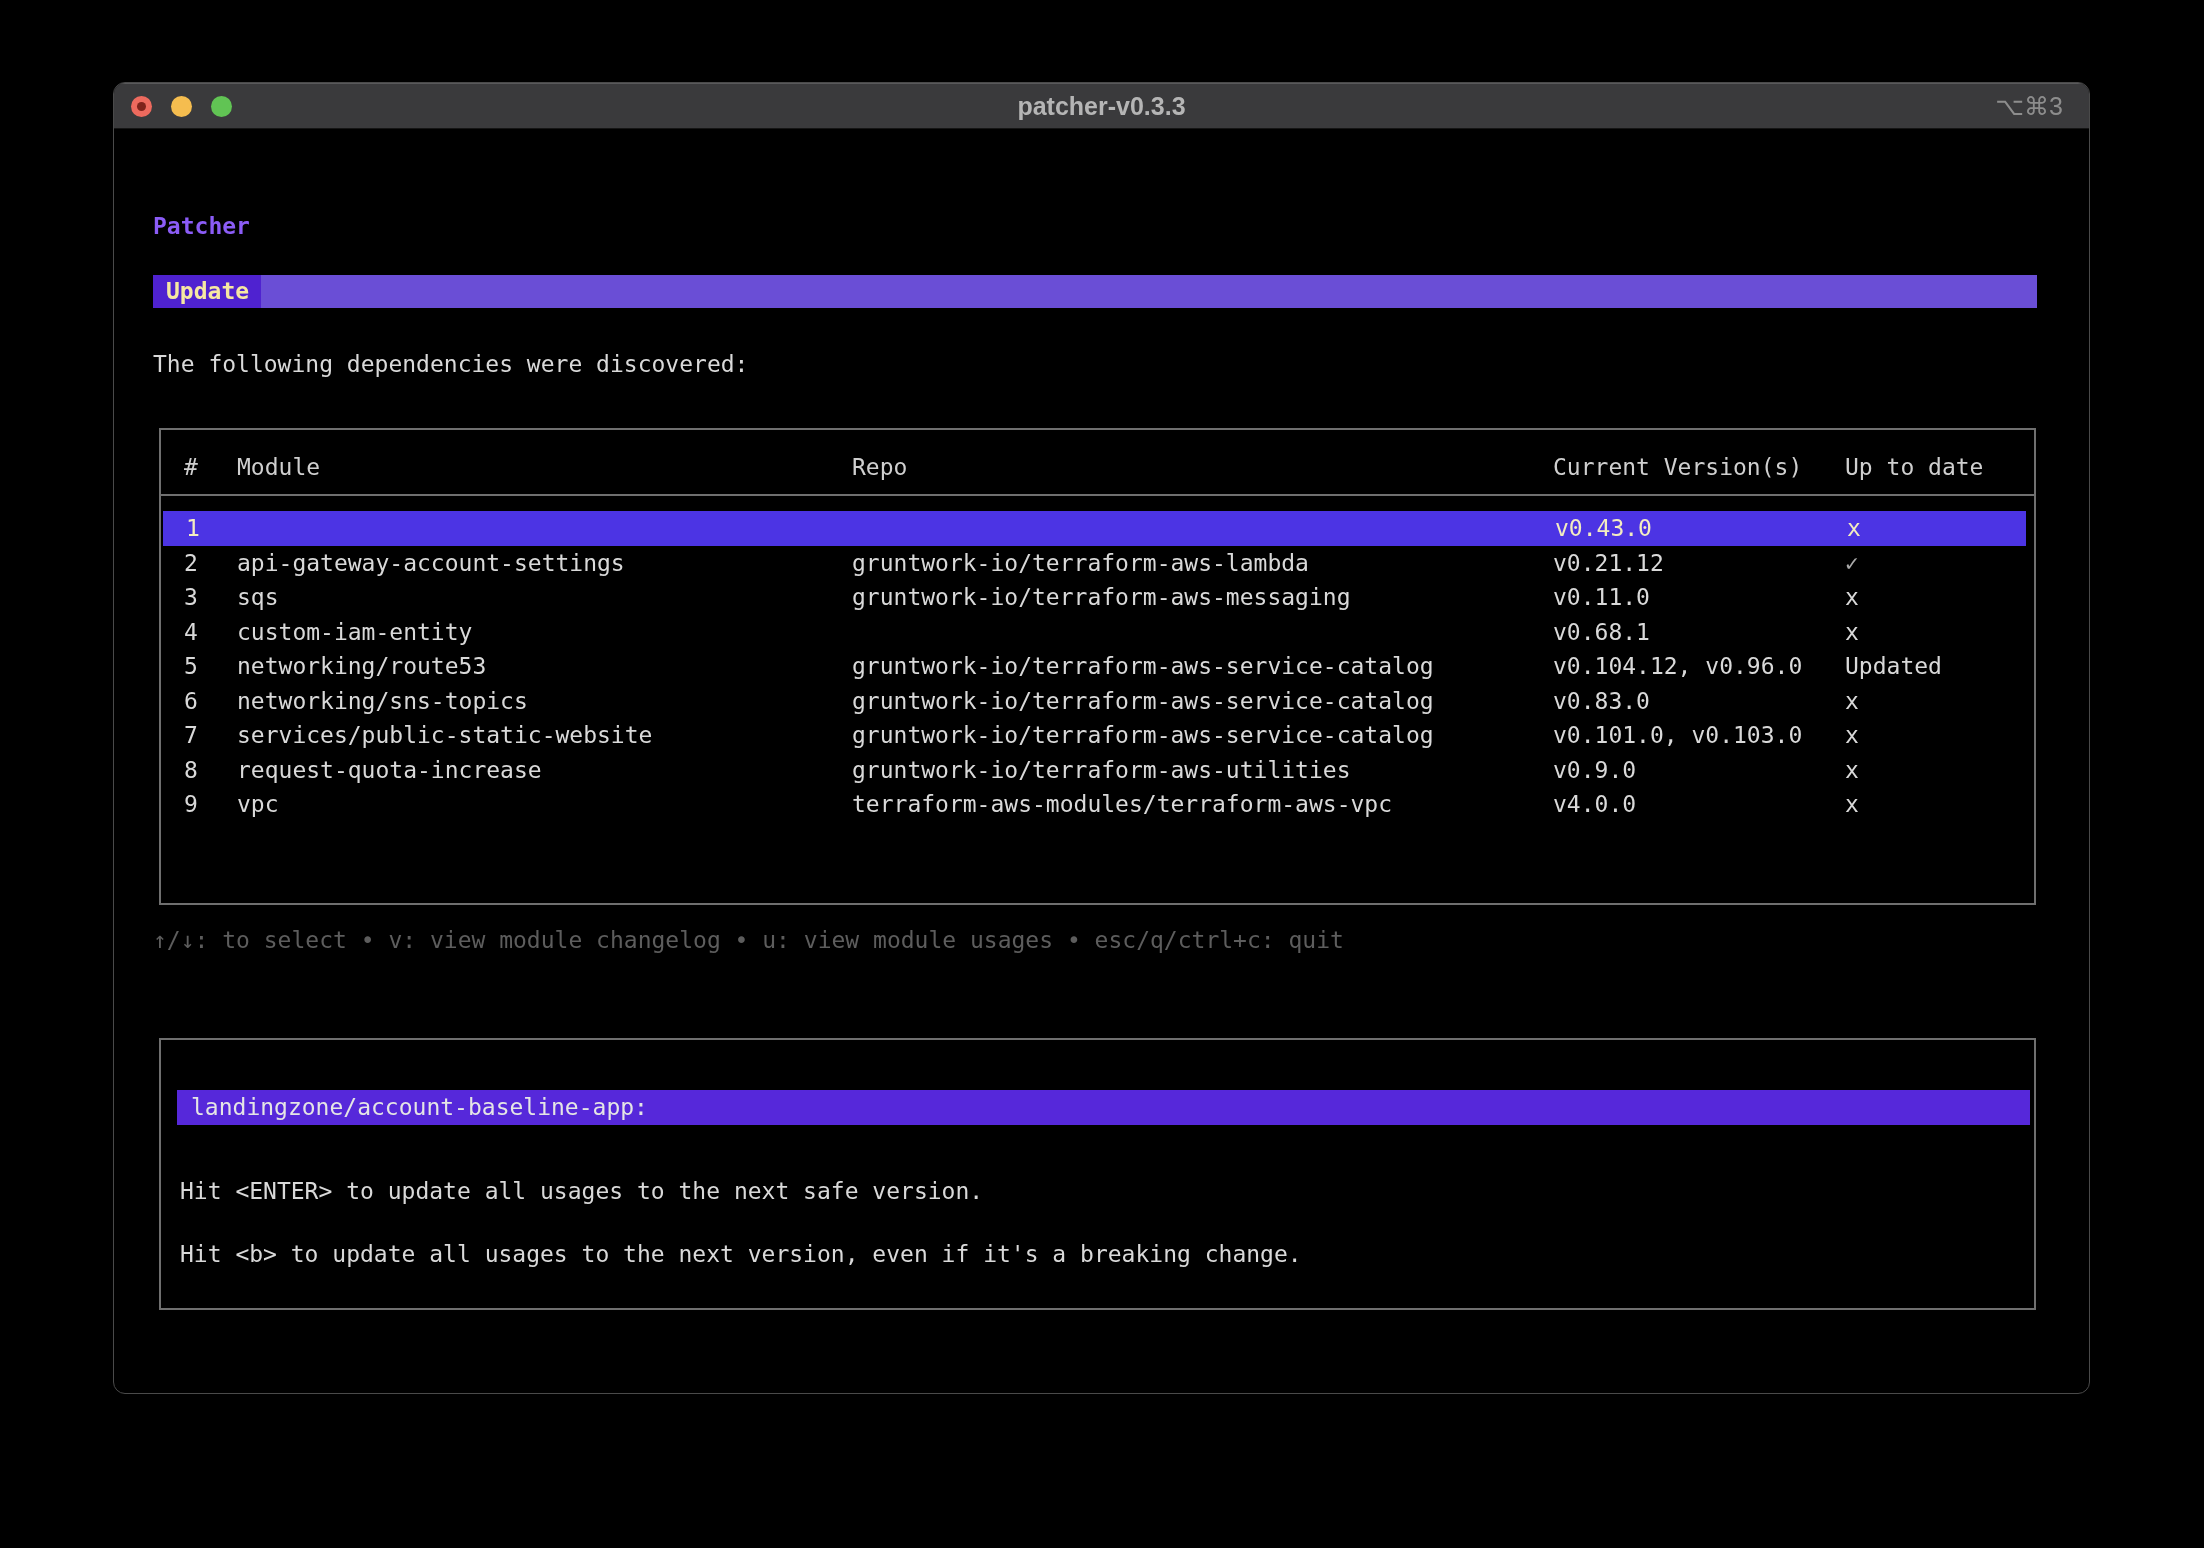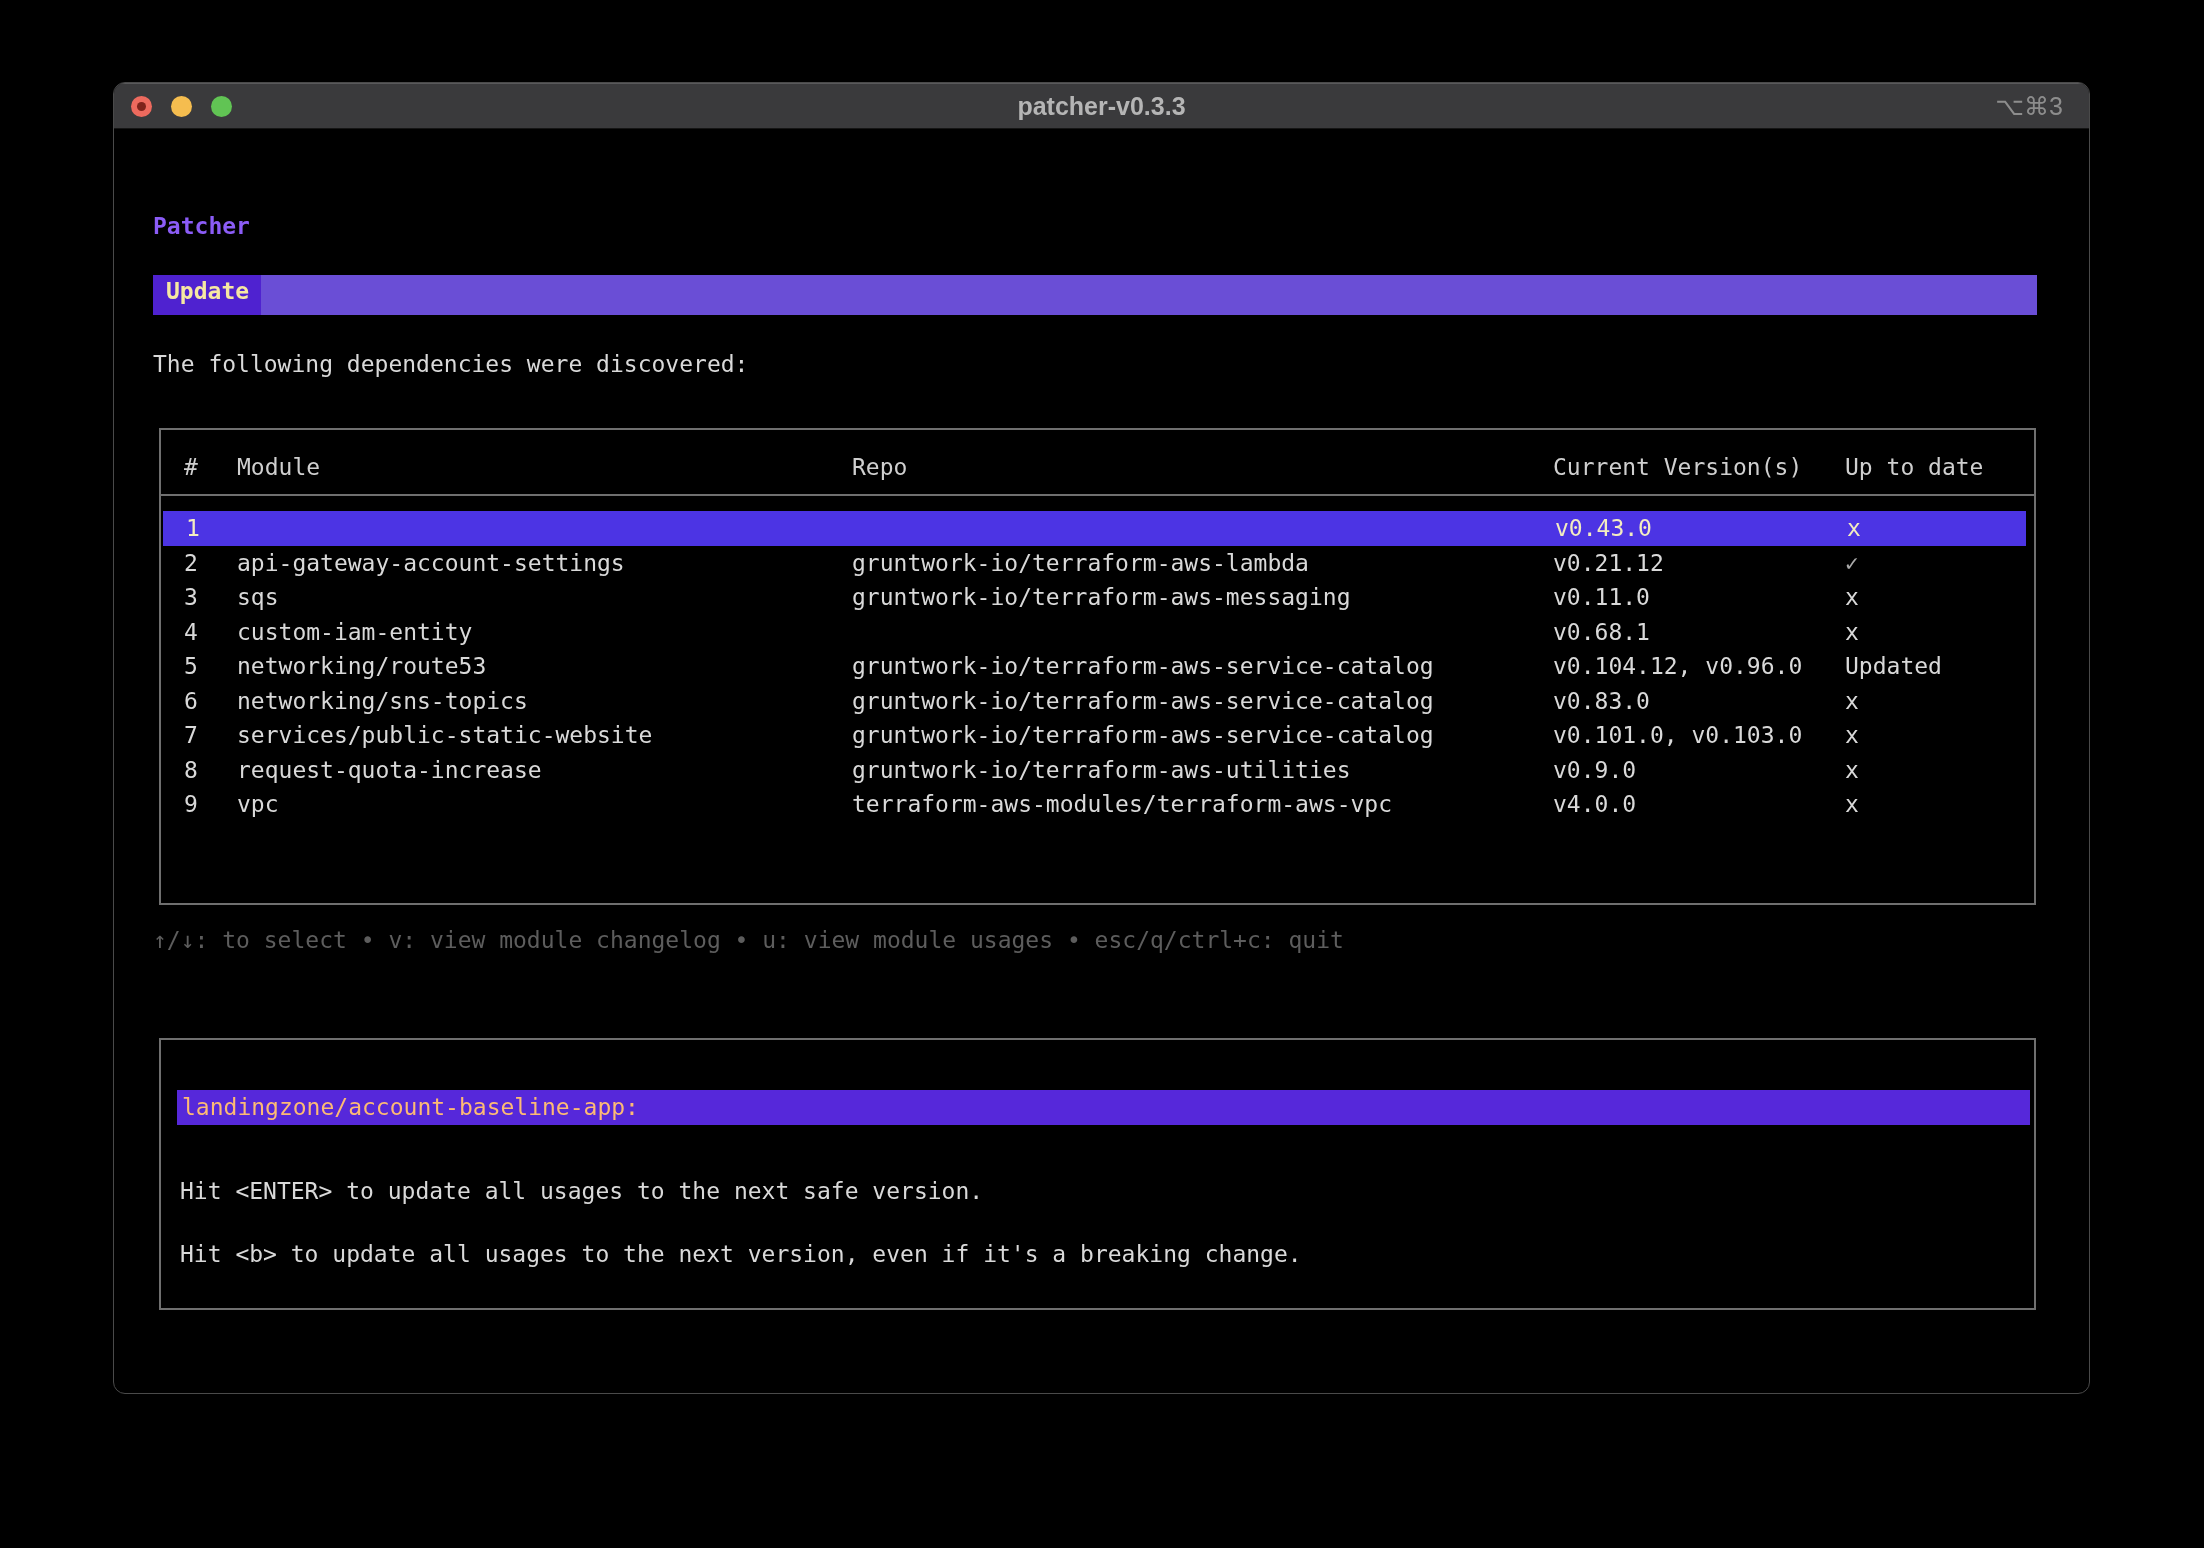--- a/index.html
+++ b/index.html
@@ -42,21 +42,21 @@
   
   .term {
     position:absolute; left:0; right:0; top:46px; bottom:0;
     color:var(--text_primary,#d9d9d9); font-size:23px;
   }
   .line { position:absolute; line-height:35px; white-space:pre; }
 
   .app-heading { left:39px; top:80px; font-weight:bold; color:#8b5cf6; }
 
   .tabbar {
-    position:absolute; left:39px; top:146px; width:1884px; height:40px;
+    position:absolute; left:39px; top:146px; width:1884px; height:33px;
     background:var(--accent_tab_bar,#6a4ed6);
   }
   .tab-active {
     position:absolute; left:0; top:0; bottom:0; width:108px;
     background:var(--accent_tab_active,#4f22d0);
     color:var(--tab_text,#f6e8a2); line-height:33px; padding-left:13px;
     font-weight:bold; white-space:pre;
   }
 
   .intro { left:39px; top:218px; }
@@ -80,21 +80,21 @@
 
   .help-bar { left:39px; top:794px; color:var(--text_dim,#5d5d5d); }
 
   .detail-panel {
     position:absolute; left:45px; top:909px; width:1877px; height:272px;
     border:2px solid var(--border,#6f6f6f);
   }
   .panel-bar {
     position:absolute; top:50px; left:16px; right:4px; height:35px;
     background:var(--accent_panel_bar,#5628da);
-    color:#fdba74; line-height:35px; padding-left:5px; white-space:pre;
+    color:#e5e5e5; line-height:35px; padding-left:14px; white-space:pre;
   }
   .panel-line-1 { left:19px; top:134px; }
   .panel-line-2 { left:19px; top:169px;margin-top:28px; }
 </style>
 </head>
 <body>
 
 <div class="window">
 
   <div class="titlebar">

